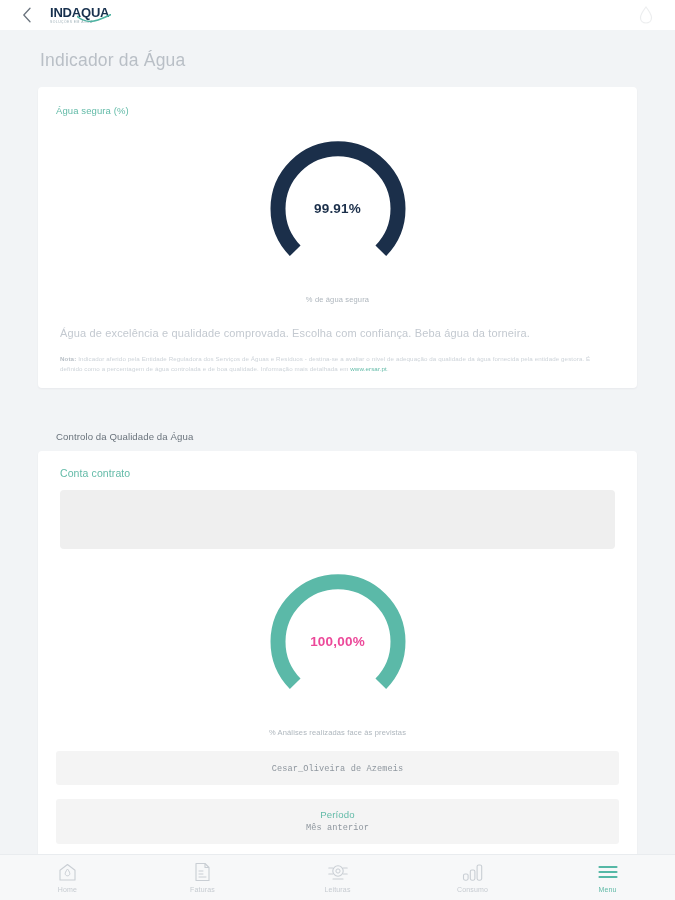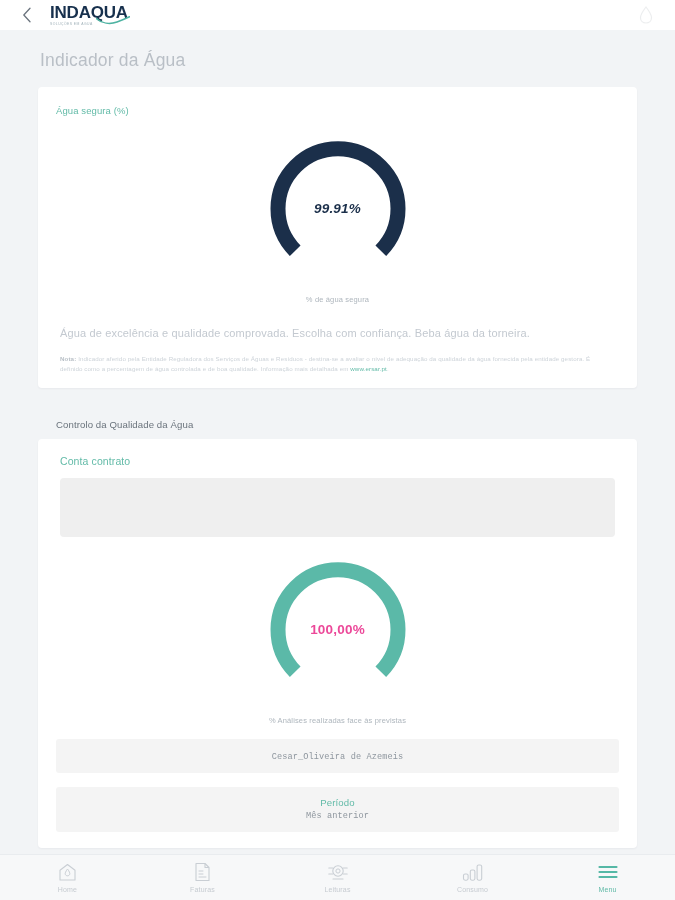--- a/index.html
+++ b/index.html
@@ -31,21 +31,21 @@
     color: #5a6470;
     cursor: pointer;
     margin-right: 14px;
   }
   .logo {
     display: flex; flex-direction: column;
     line-height: 1;
     position: relative;
   }
   .logo-word {
-    font-size: 17px;
+    font-size: 13px;
     font-weight: 700;
     letter-spacing: -0.2px;
     color: #17304d;
     font-family: "Liberation Sans", sans-serif;
   }
   .logo-swoosh {
     position: absolute;
     right: -2px; bottom: 1px;
     width: 34px; height: 9px;
     overflow: hidden;
@@ -112,21 +112,21 @@
   .gauge svg { display: block; width: 148px; height: 148px; }
   .gauge-value {
     position: absolute;
     left: 0; right: 0; top: 50%;
     transform: translateY(-50%);
     text-align: center;
     font-size: 13.5px;
     font-weight: 700;
     letter-spacing: 0.2px;
   }
-  .gauge-value.navy { color: #1b2f4a; font-style: italic; }
+  .gauge-value.navy { color: #1b2f4a; }
   .gauge-value.teal { color: #ec4899; }
   .gauge-caption {
     margin-top: 13px;
     font-size: 7.5px;
     color: #aeb6bd;
     letter-spacing: 0.15px;
   }
 
   
   .info-row {
@@ -157,20 +157,21 @@
   }
   .info-note b { color: #b9c0c7; font-weight: 700; }
   .info-note a { color: #63bba8; text-decoration: none; }
 
   
   .section-title {
     font-size: 9.6px;
     color: #6a737c;
     padding: 31px 0 9px 18px;
     letter-spacing: 0.1px;
+    margin-top: 12px;
   }
   .card-2 { padding: 0 0 16px 0; }
   .field-label {
     font-size: 10.5px;
     color: #63bba8;
     padding: 16px 0 0 22px;
     letter-spacing: 0.1px;
   }
   .field-box {
     margin: 11px 22px 0 22px;

